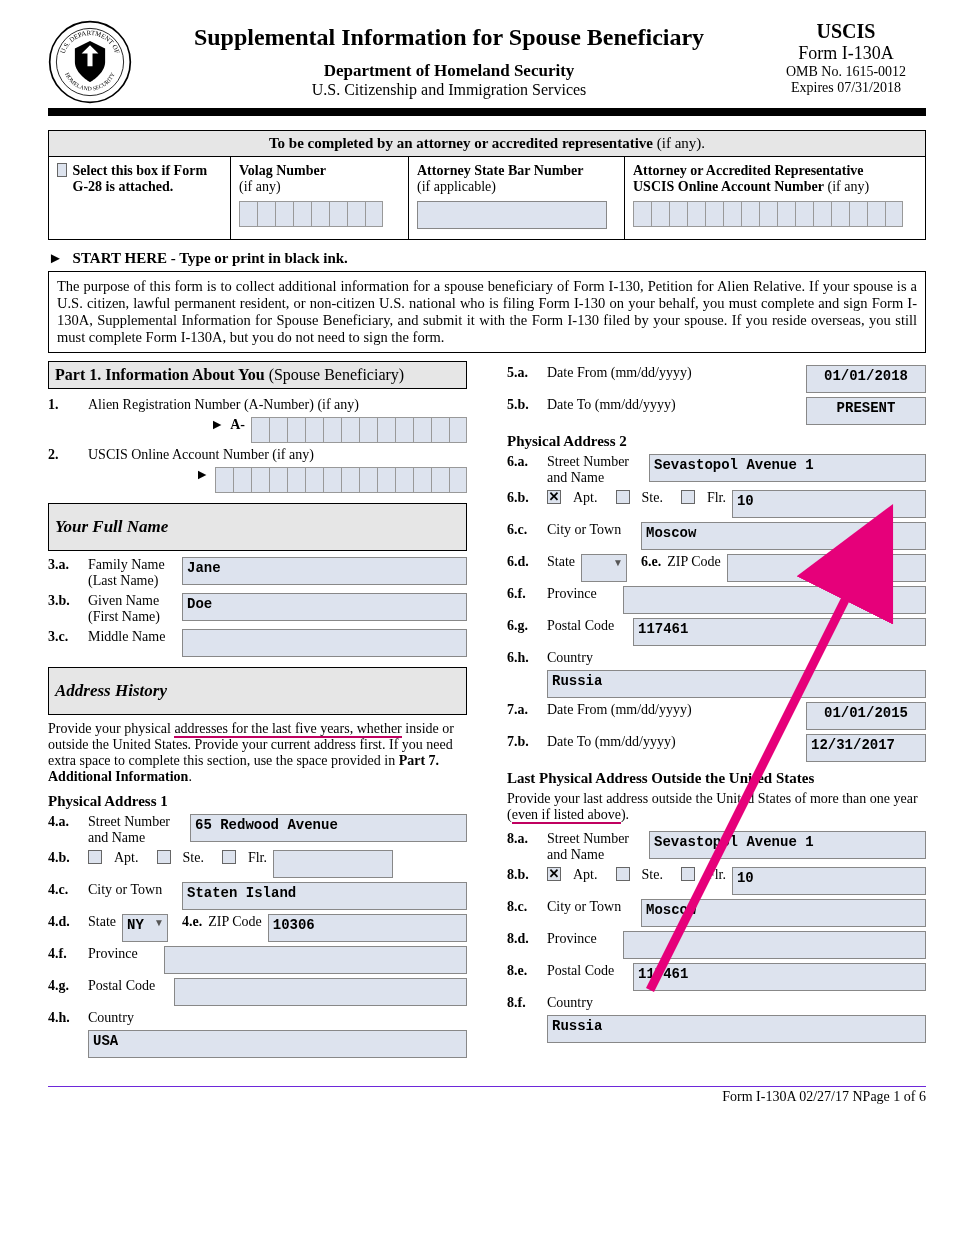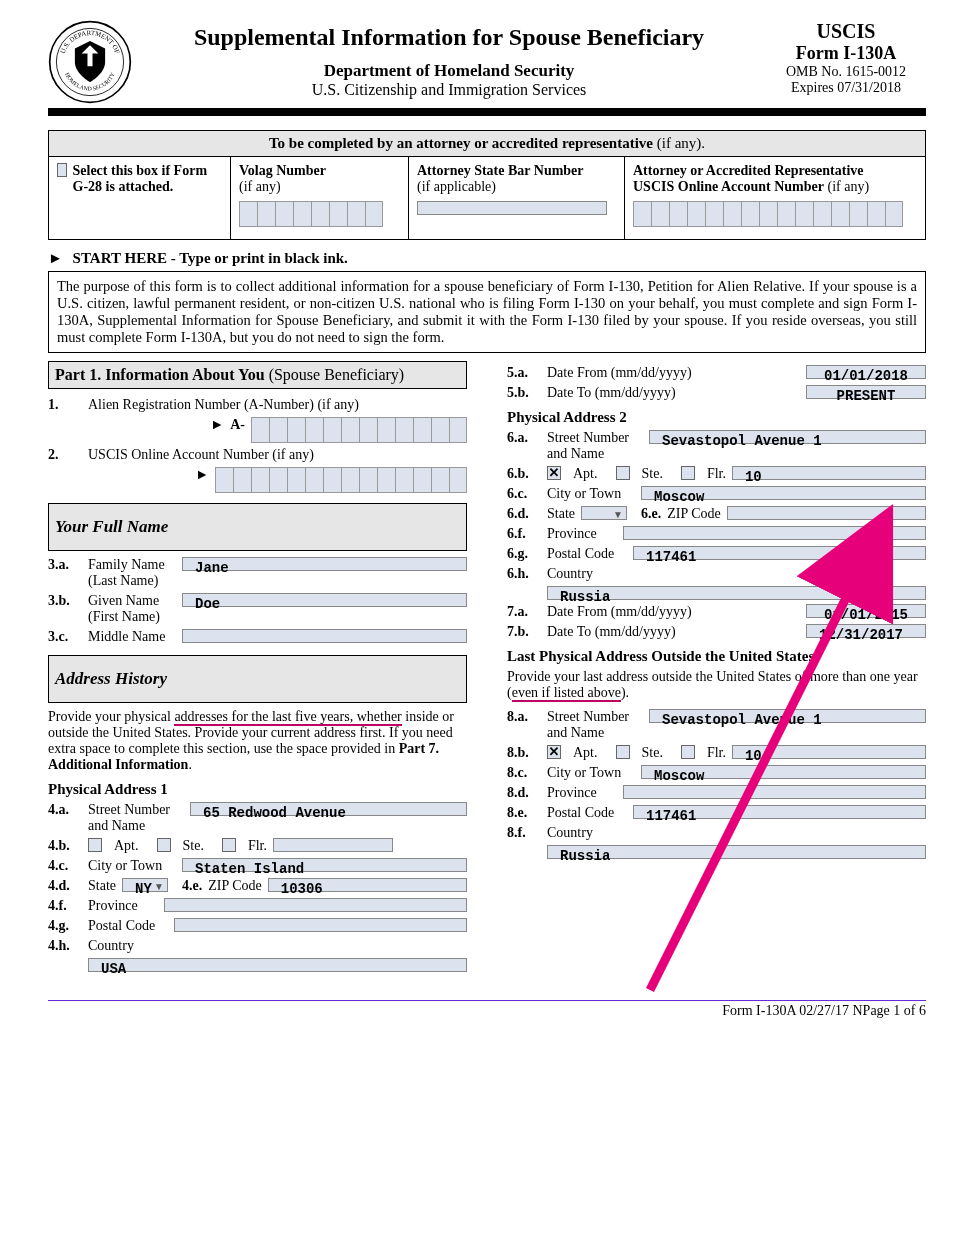--- a/index.html
+++ b/index.html
@@ -36,21 +36,21 @@
     margin: 4px 0 10px 0;
   }
   .subtitle1 { font-size: 17px; font-weight: bold; }
   .subtitle2 { font-size: 16px; }
   .header-right {
     text-align: center;
     width: 160px;
     font-size: 16px;
   }
   .header-right .uscis { font-weight: bold; font-size: 20px; }
-  .header-right .formno { font-weight: bold; font-size: 18px; }
+  .header-right .formno { font-weight: normal; font-size: 18px; }
   .header-right .omb, .header-right .exp { font-size: 14px; }
   .thickbar {
     height: 8px;
     background: #000;
     border-top: 1px solid #000;
     border-bottom: 3px solid #000;
     margin: 2px 0 14px 0;
   }
   .attorney-box {
     border: 1px solid #000;
@@ -95,26 +95,26 @@
     width: 18px;
     border: 1px solid #999;
     border-right: none;
     background: #dde3ee;
   }
   .segbox span:last-child { border-right: 1px solid #999; }
   .txtbox {
     display: inline-block;
     border: 1px solid #888;
     background: #dde3ee;
-    height: 14px;
+    height: 28px;
     vertical-align: middle;
     font-family: "Courier New", monospace;
     font-weight: bold;
     font-size: 14px;
-    padding: 2px 12px;
+    padding: 2px 4px;
   }
   .start {
     font-weight: bold;
     font-size: 15px;
     margin: 10px 0 4px 0;
   }
   .arrow { display:inline-block; margin-right:6px; }
   .purpose-box {
     border: 1px solid #000;
     padding: 6px 8px;

